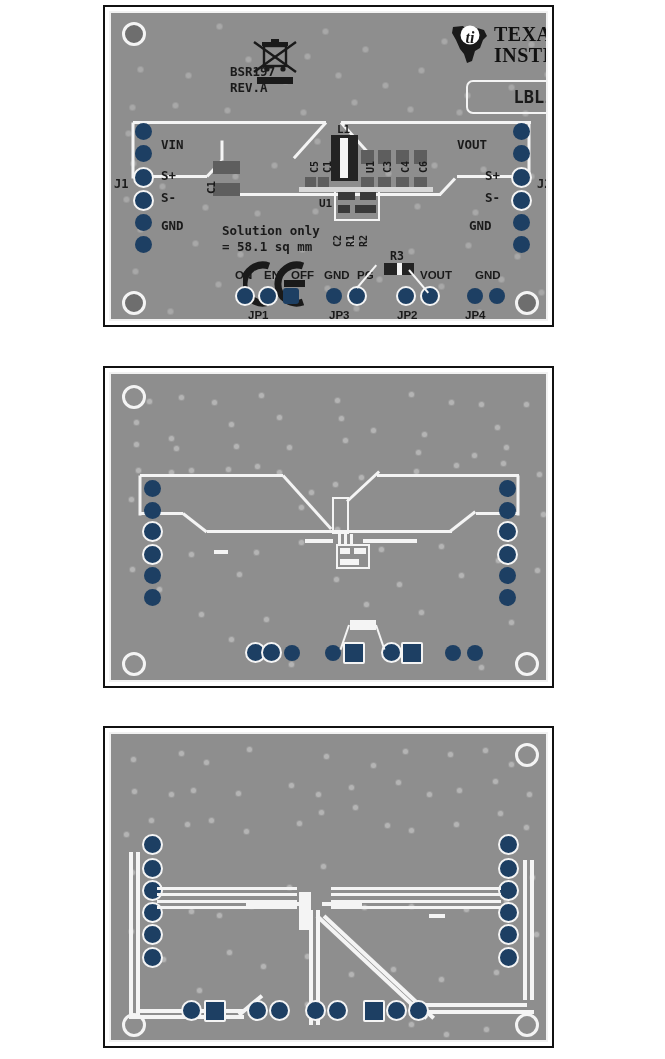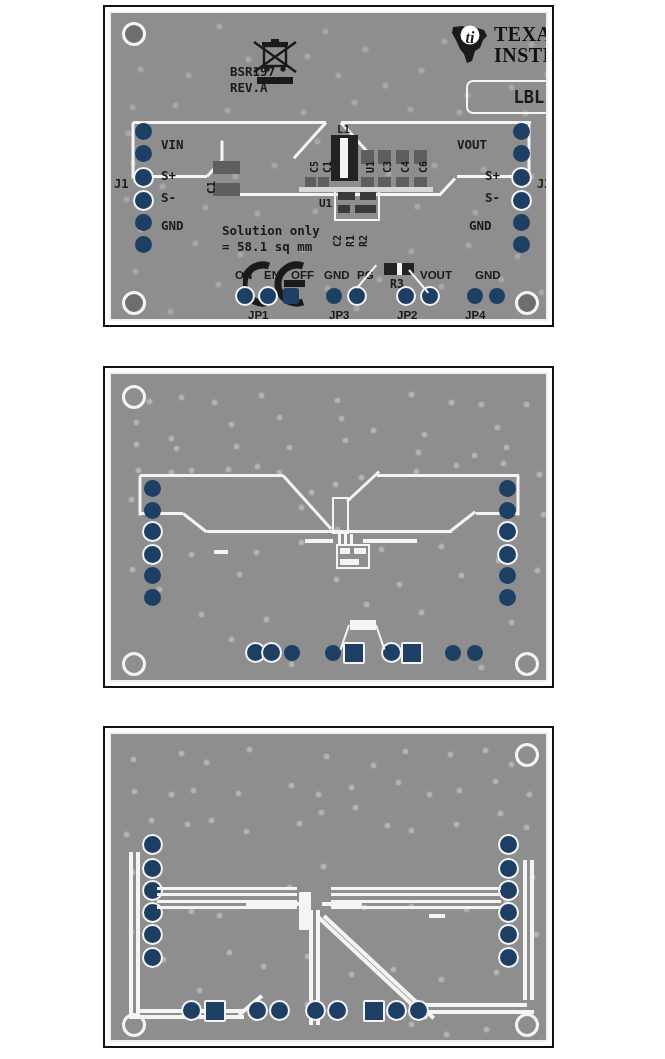--- a/index.html
+++ b/index.html
@@ -249,21 +249,21 @@
     <div class="silk" style="left:113px;top:228px;font-size:12.5px;">= 58.1 sq mm</div>
 
     <div id="ce-mark">
       <svg width="64" height="46" viewBox="0 0 64 46">
         <path d="M26 5 A19 19 0 1 0 26 41" fill="none" stroke="#1a1a1a" stroke-width="7"></path>
         <path d="M60 5 A19 19 0 1 0 60 41" fill="none" stroke="#1a1a1a" stroke-width="7"></path>
         <rect x="41" y="19" width="21" height="7" fill="#1a1a1a"></rect>
       </svg>
     </div>
 
-    <div class="silk" style="left:281px;top:238px;font-size:11.5px;margin-top:28px;">R3</div>
+    <div class="silk" style="left:281px;top:238px;font-size:11.5px;">R3</div>
     <div class="smd blk" style="left:275px;top:252px;width:30px;height:12px;"></div>
     <div class="curect" style="left:288px;top:252px;width:5px;height:12px;"></div>
 
     <div class="silk ss" style="left:126px;top:258px;font-size:11.5px;font-weight:700;">ON</div>
     <div class="silk ss" style="left:155px;top:258px;font-size:11.5px;font-weight:700;">EN</div>
     <div class="silk ss" style="left:182px;top:258px;font-size:11.5px;font-weight:700;">OFF</div>
     <div class="silk ss" style="left:215px;top:258px;font-size:11.5px;font-weight:700;">GND</div>
     <div class="silk ss" style="left:248px;top:258px;font-size:11.5px;font-weight:700;">PG</div>
     <div class="silk ss" style="left:311px;top:258px;font-size:11.5px;font-weight:700;">VOUT</div>
     <div class="silk ss" style="left:366px;top:258px;font-size:11.5px;font-weight:700;">GND</div>

